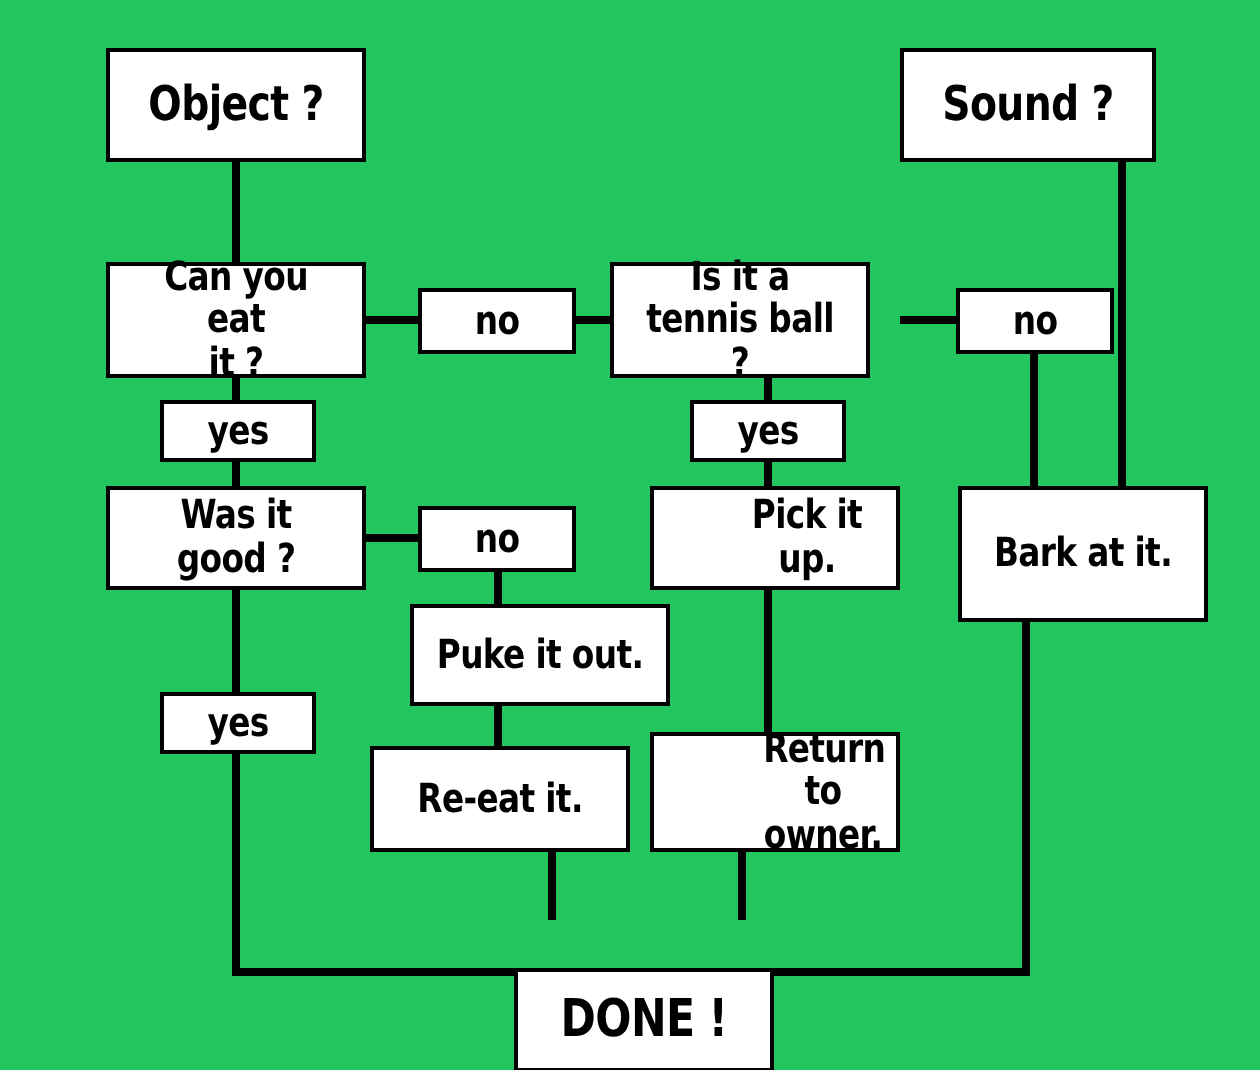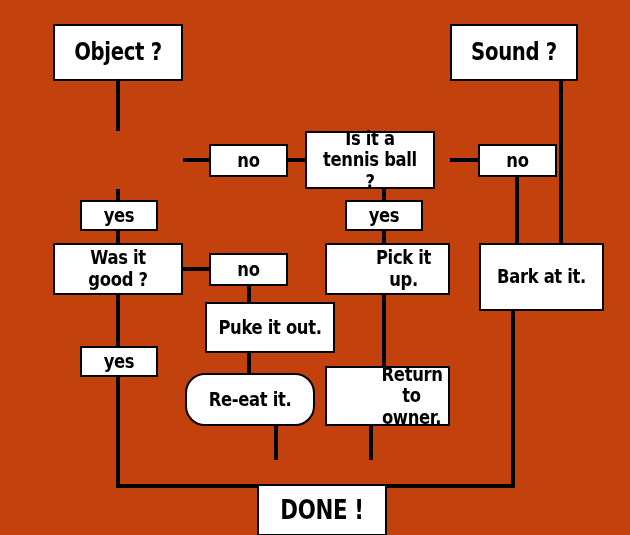--- a/index.html
+++ b/index.html
@@ -7,21 +7,21 @@
     padding: 0;
     background: #ffffff;
   }
   body {
     font-family: "DejaVu Sans", sans-serif;
   }
   #flowchart-canvas {
     position: relative;
     width: 630px;
     height: 535px;
-    background: #c2410c;
+    background: #22c55e;
     overflow: hidden;
   }
   #flow-svg {
     position: absolute;
     left: 0;
     top: 0;
     width: 630px;
     height: 535px;
   }
   .node {
@@ -79,20 +79,24 @@
     </svg>
 
   <div class="node size-lg" style="left: 53px; top: 24px; width: 130px; height: 57px; border-color: rgb(0, 0, 0); background: rgb(255, 255, 255);">
     <span class="node-label">Object ?</span>
   </div>
 
   <div class="node size-lg" style="left: 450px; top: 24px; width: 128px; height: 57px; border-color: rgb(0, 0, 0); background: rgb(255, 255, 255);">
     <span class="node-label">Sound ?</span>
   </div>
 
+  <div class="node size-md" style="left: 53px; top: 131px; width: 130px; height: 58px; border-color: rgb(0, 0, 0); background: rgb(255, 255, 255);">
+    <span class="node-label">Can you eat
+it ?</span>
+  </div>
 
   <div class="node size-md" style="left: 209px; top: 144px; width: 79px; height: 33px; border-color: rgb(0, 0, 0); background: rgb(255, 255, 255);">
     <span class="node-label">no</span>
   </div>
 
   <div class="node size-md" style="left: 305px; top: 131px; width: 130px; height: 58px; border-color: rgb(0, 0, 0); background: rgb(255, 255, 255); justify-content: center;">
     <span class="node-label">Is it a
 tennis ball ?</span>
   </div>
 
@@ -126,21 +130,21 @@
   </div>
 
   <div class="node size-md" style="left: 185px; top: 302px; width: 130px; height: 51px; border-color: rgb(0, 0, 0); background: rgb(255, 255, 255); margin-left: 20px;">
     <span class="node-label">Puke it out.</span>
   </div>
 
   <div class="node size-md" style="left: 80px; top: 346px; width: 78px; height: 31px; border-color: rgb(0, 0, 0); background: rgb(255, 255, 255);">
     <span class="node-label">yes</span>
   </div>
 
-  <div class="node size-md" style="left: 185px; top: 373px; width: 130px; height: 53px; border-color: rgb(0, 0, 0); background: rgb(255, 255, 255); border-radius: 20px;">
+  <div class="node size-md" style="left: 185px; top: 373px; width: 130px; height: 53px; border-color: rgb(0, 0, 0); background: rgb(255, 255, 255);">
     <span class="node-label">Re-eat it.</span>
   </div>
 
   <div class="node size-md" style="left: 325px; top: 366px; width: 125px; height: 60px; border-color: rgb(0, 0, 0); background: rgb(255, 255, 255); padding-left: 48px;">
     <span class="node-label">Return
 to owner.</span>
   </div>
 
   <div class="node size-done" style="left: 257px; top: 484px; width: 130px; height: 52px; border-color: rgb(0, 0, 0); background: rgb(255, 255, 255);">
     <span class="node-label">DONE !</span>

